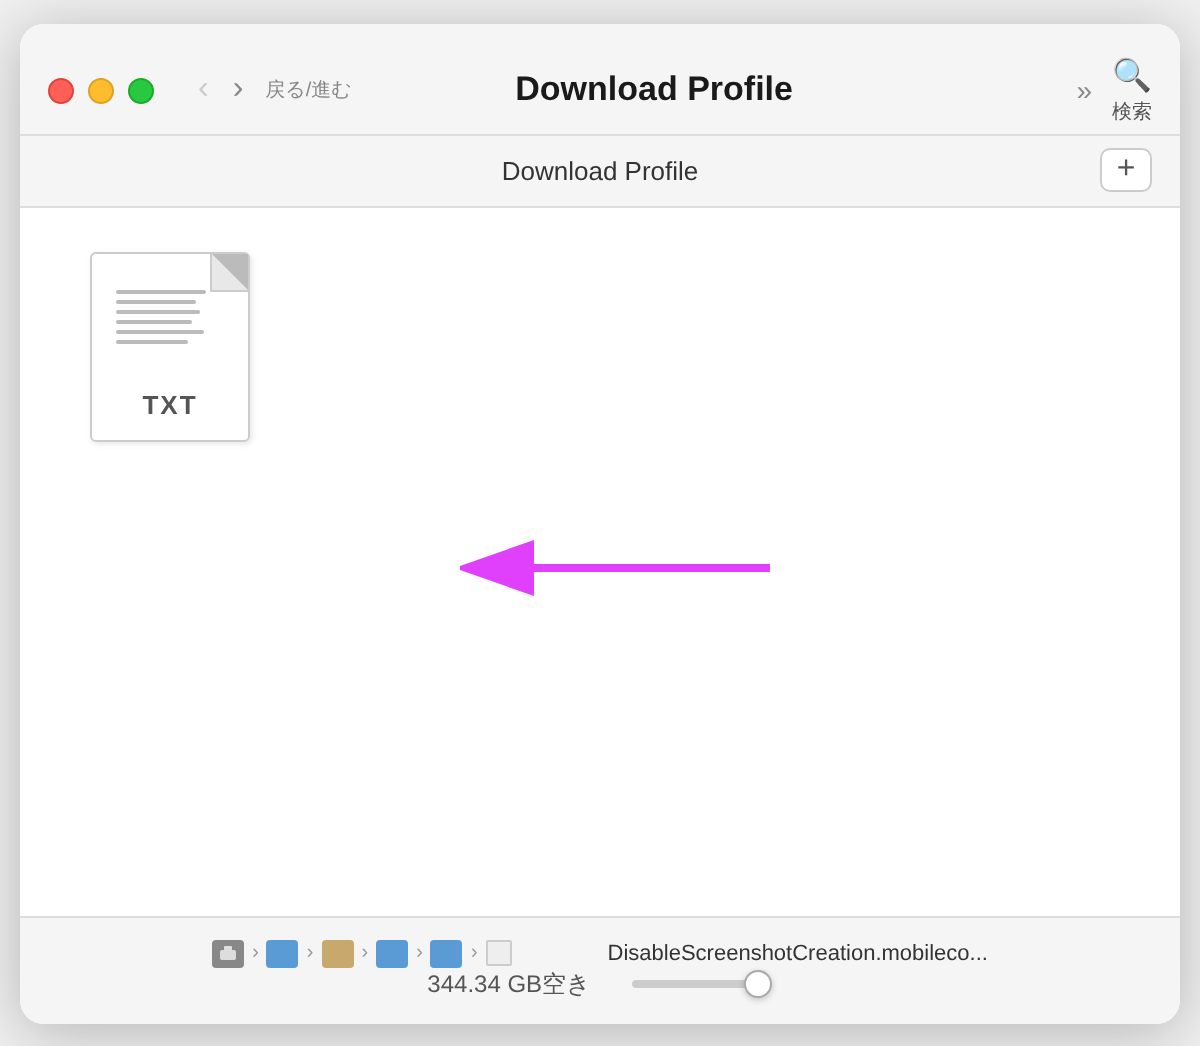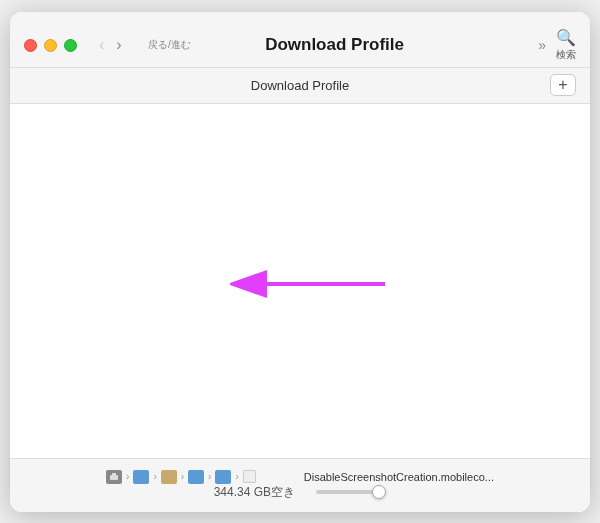--- a/index.html
+++ b/index.html
@@ -66,21 +66,21 @@
       color: #888;
       cursor: pointer;
       padding: 2px 4px;
       line-height: 1;
     }
     .nav-btn.disabled { color: #ccc; cursor: default; }
 
     .nav-label {
       font-size: 10px;
       color: #888;
-      margin-left: 18px;
+      margin-left: 3px;
       white-space: nowrap;
     }
 
     .window-title {
       flex: 1;
       text-align: center;
       font-size: 17px;
       font-weight: 600;
       color: #1a1a1a;
       margin-left: -60px;
@@ -384,20 +384,33 @@
 
   <div class="breadcrumb-bar">
     <span style="flex:0 0 26px;"></span>
     <span class="breadcrumb-text">Download Profile</span>
     <button class="add-btn">+</button>
   </div>
 
   <div class="main-content">
     
     <div class="file-item">
+      <div class="file-icon-wrapper">
+        <div class="file-icon">
+          <div class="file-lines">
+            <div class="file-line"></div>
+            <div class="file-line"></div>
+            <div class="file-line"></div>
+            <div class="file-line"></div>
+            <div class="file-line"></div>
+            <div class="file-line"></div>
+          </div>
+          <span class="file-type-badge">TXT</span>
+        </div>
+      </div>
     </div>
 
     
     <div class="arrow-container">
       <svg width="160" height="90" viewBox="0 0 160 90">
         <defs>
           <marker id="arrowhead" markerWidth="10" markerHeight="7" refX="3" refY="3.5" orient="auto">
             <polygon points="0 0, 10 3.5, 0 7" fill="#e040fb"></polygon>
           </marker>
         </defs>

